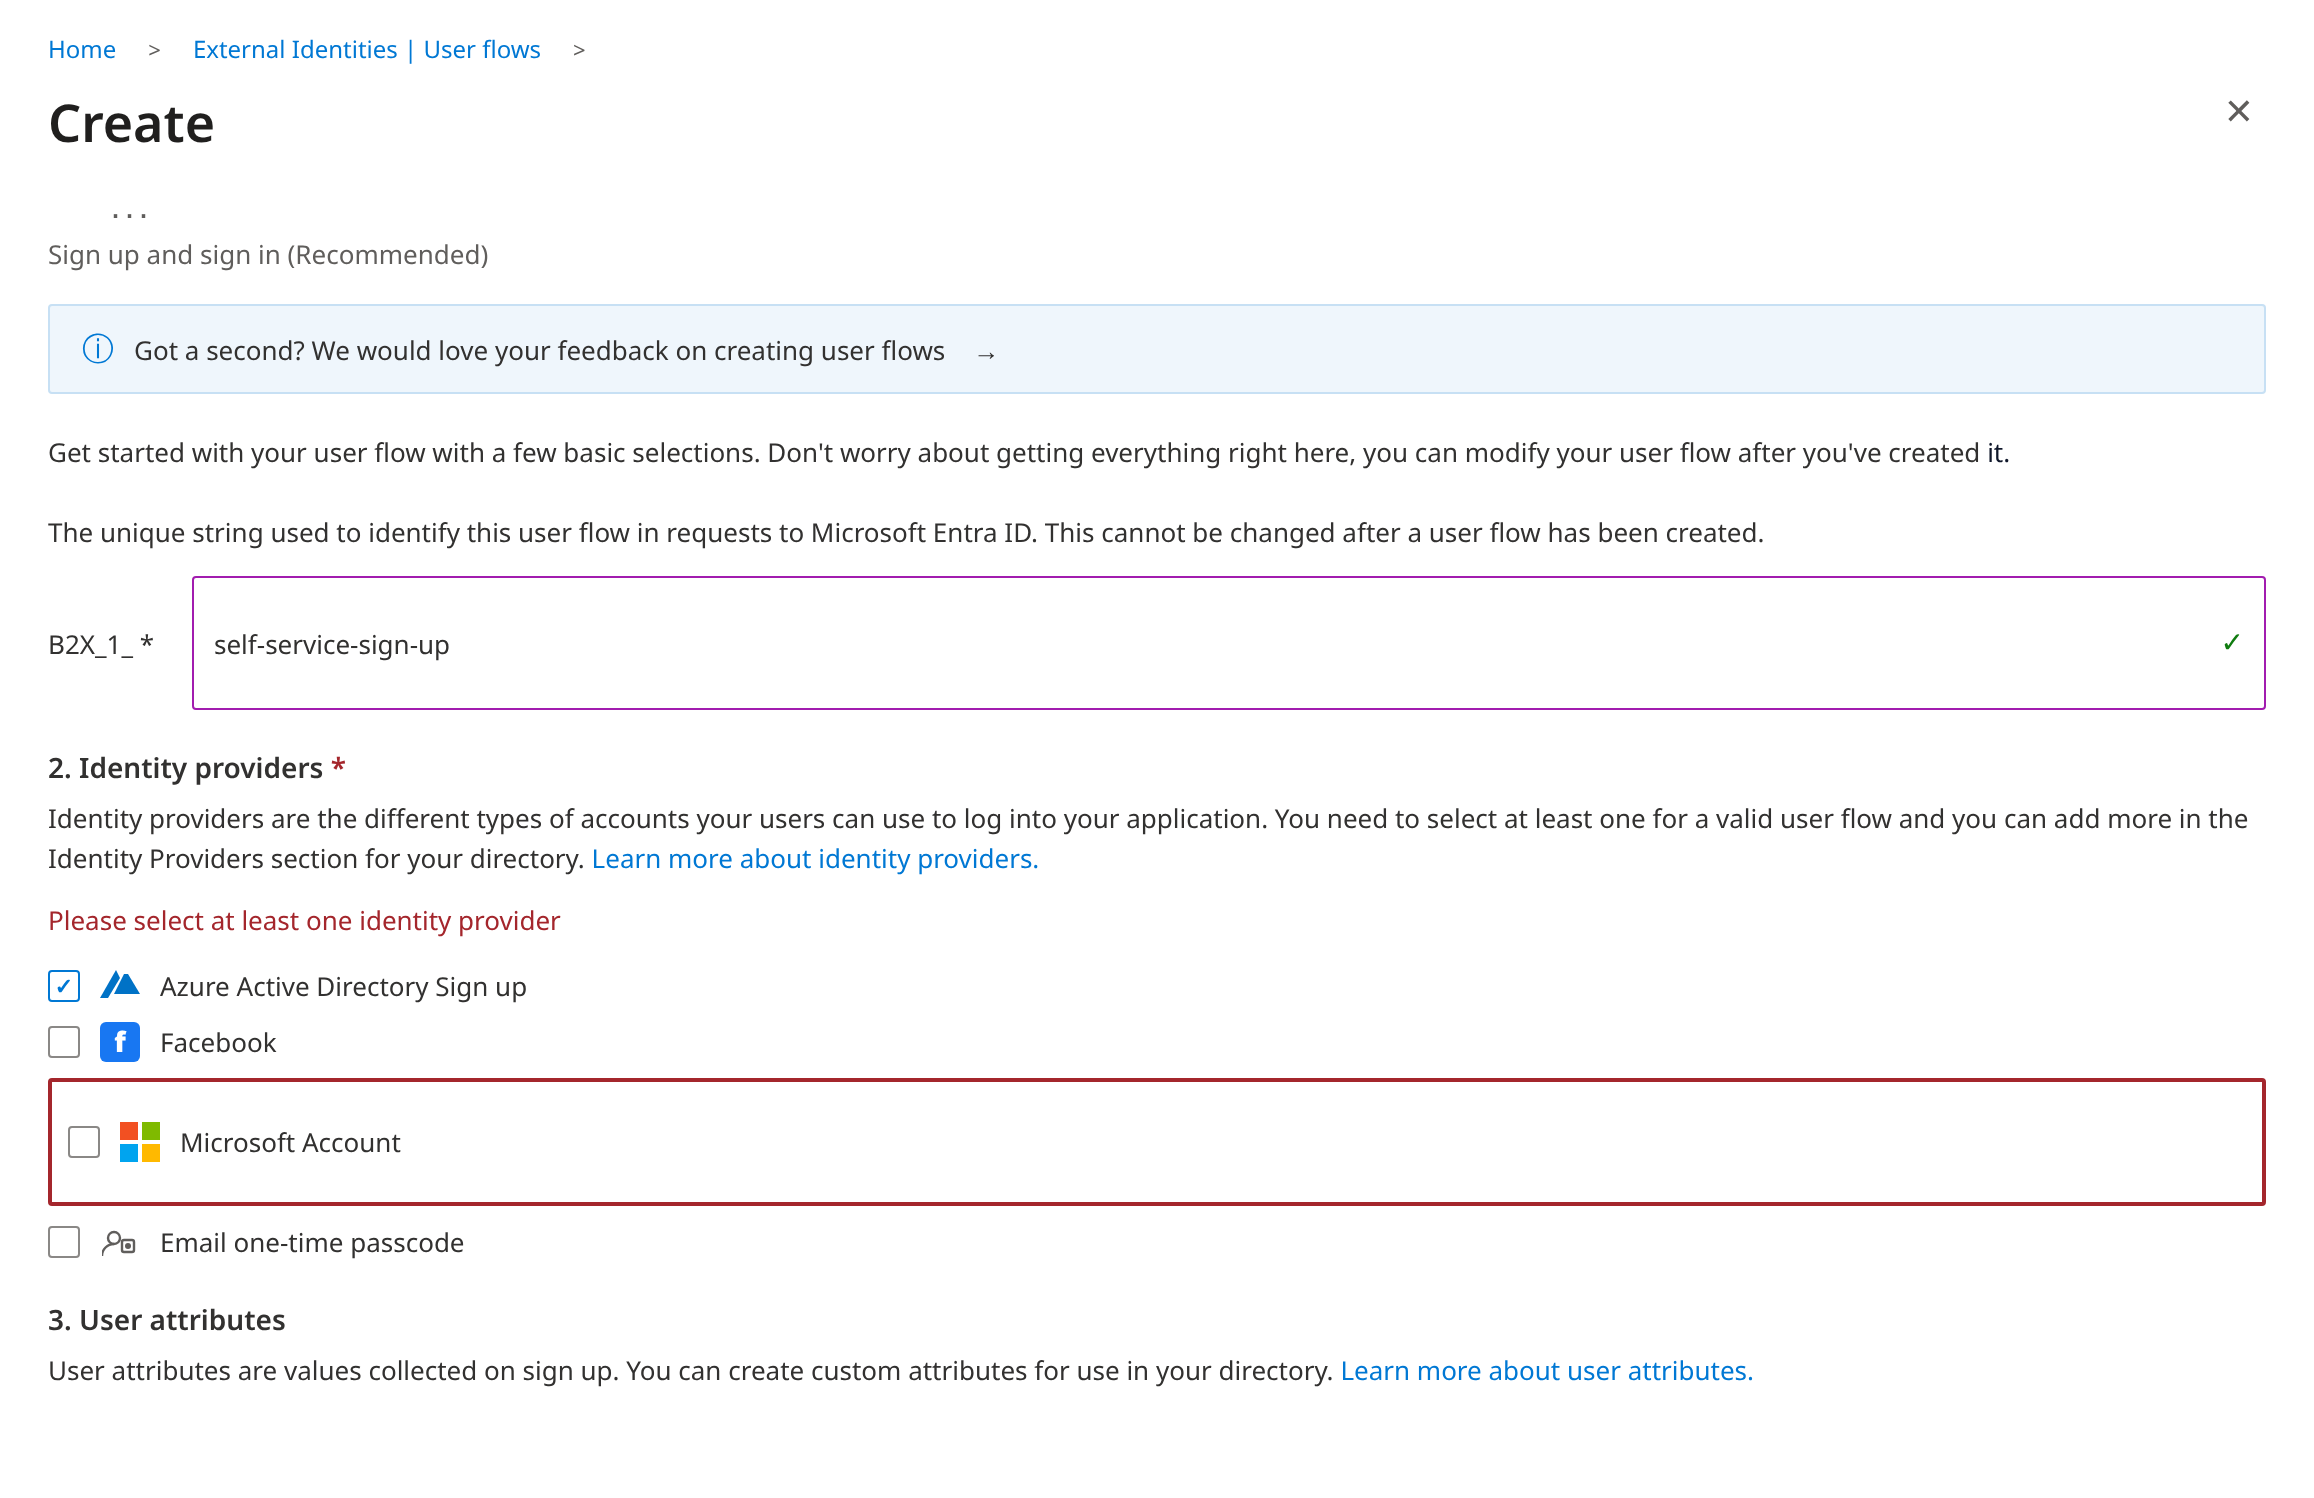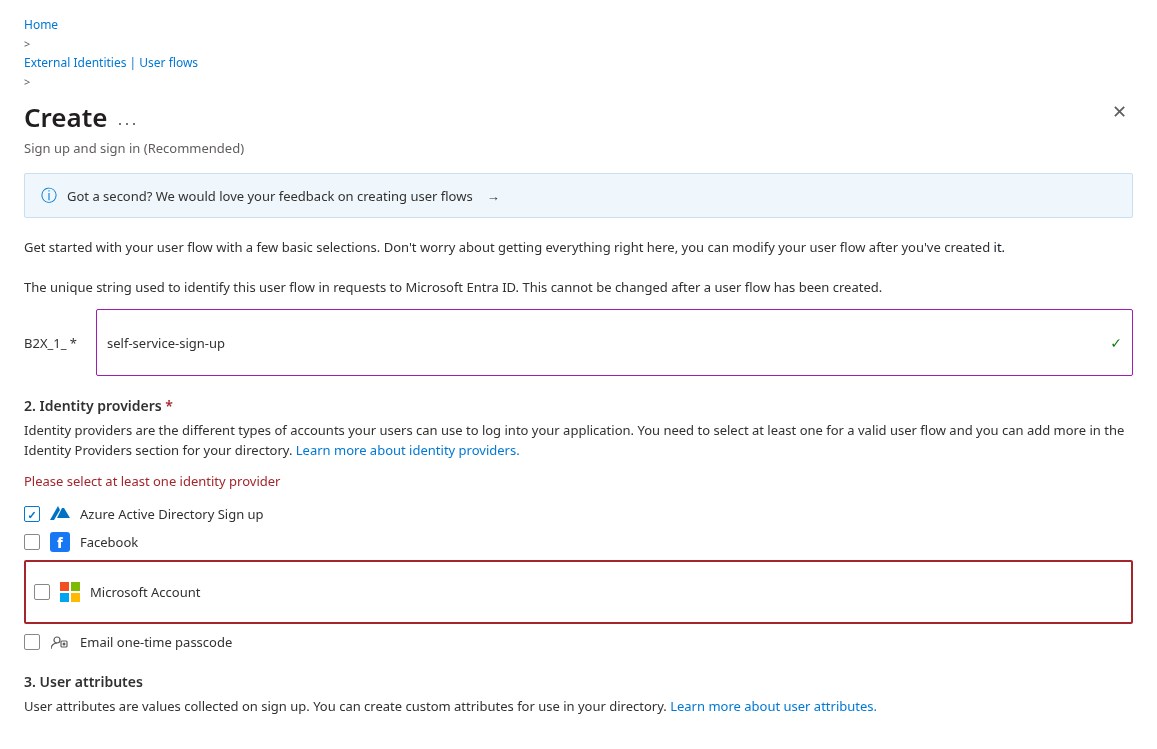--- a/index.html
+++ b/index.html
@@ -6,37 +6,36 @@
     body {
       font-family: 'Segoe UI', system-ui, sans-serif;
       font-size: 13px;
       color: #323130;
       background: #fff;
       padding: 16px 24px;
       max-width: 1157px;
     }
     .breadcrumb {
       display: flex;
-      align-items: flex-start;
-      gap: 3px;
+      align-items: flex-end;
+      gap: 16px;
       font-size: 12px;
       color: #0078d4;
       margin-bottom: 10px;
-      flex-direction: column;
     }
     .breadcrumb span { color: #605e5c; }
     .breadcrumb a { color: #0078d4; text-decoration: none; }
     .breadcrumb .sep { color: #605e5c; font-size: 11px; }
     .page-header {
       display: flex;
       align-items: flex-start;
       justify-content: space-between;
       margin-bottom: 4px;
     }
-    .page-title-block { display: flex; align-items: center; gap: 10px; }
+    .page-title-block { display: flex; align-items: center; gap: 10px; flex-direction: column; }
     .page-title {
       font-size: 26px;
       font-weight: 600;
       color: #201f1e;
     }
     .more-btn {
       font-size: 18px;
       color: #605e5c;
       cursor: pointer;
       background: none;

